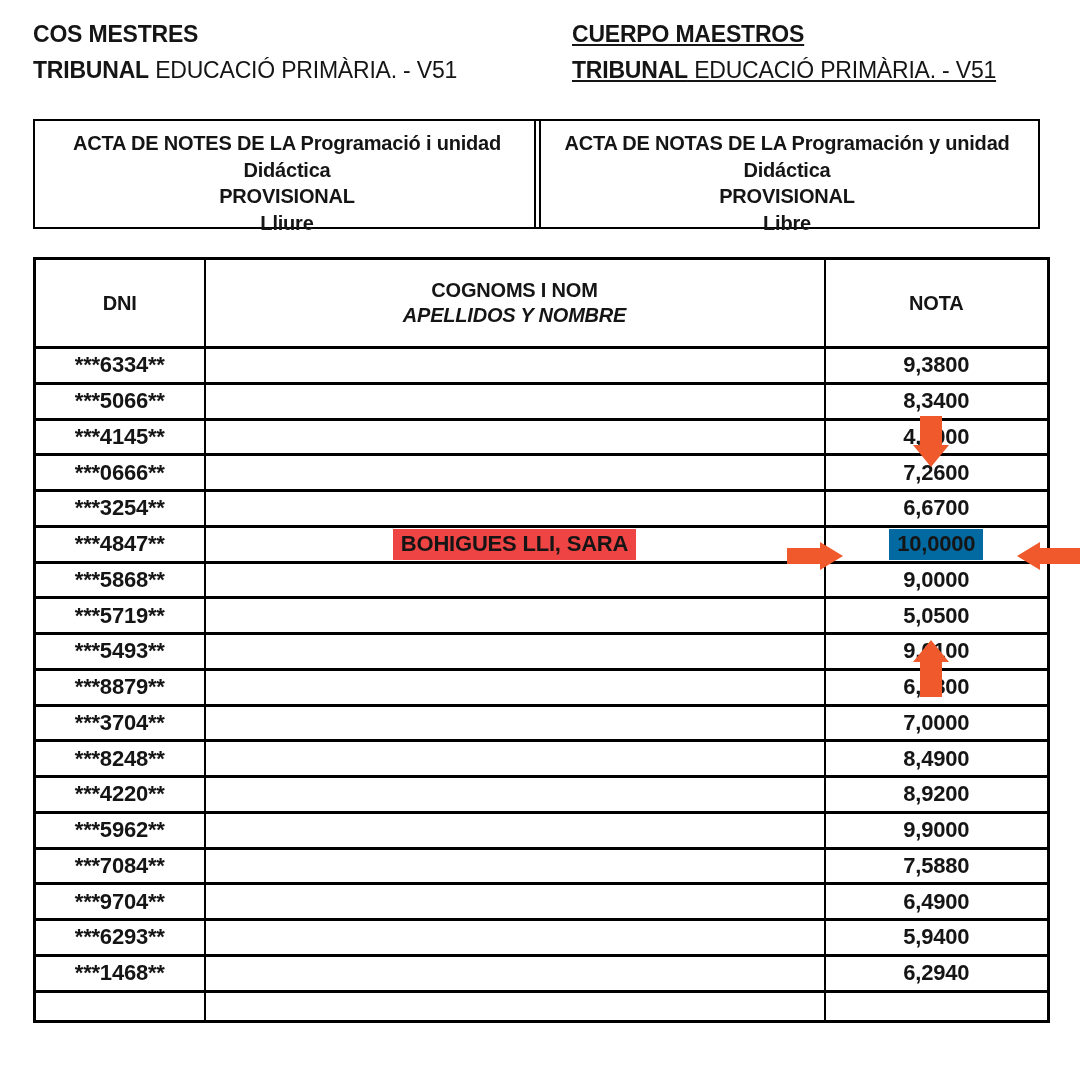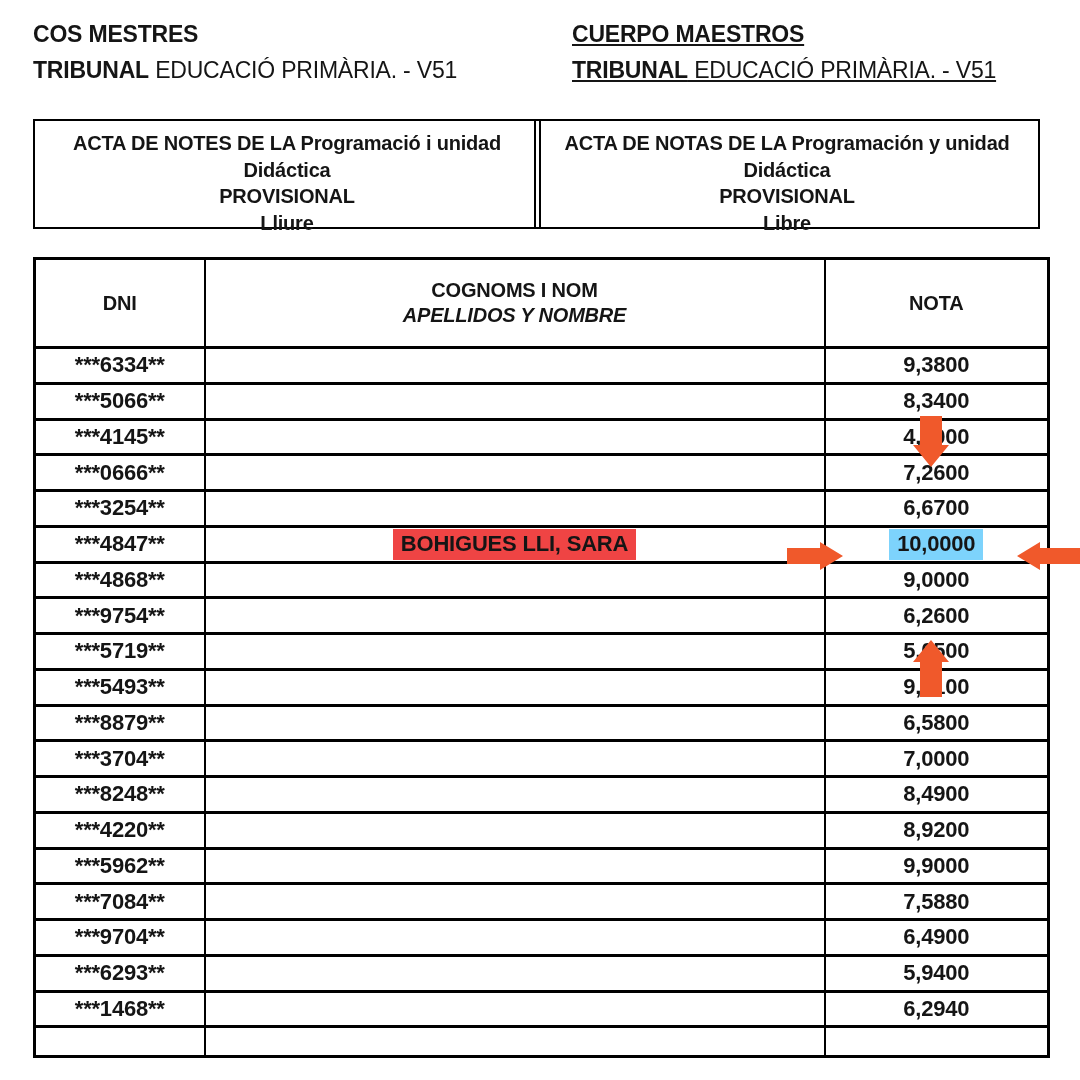--- a/index.html
+++ b/index.html
@@ -114,31 +114,26 @@
         <td>7,2600</td>
       </tr>
       <tr>
         <td>***3254**</td>
         <td></td>
         <td>6,6700</td>
       </tr>
       <tr>
         <td>***4847**</td>
         <td><span class="hl" style="background: #ef4444;">BOHIGUES LLI, SARA</span></td>
-        <td><span class="hl" style="background: #7dd3fc;">10,0000</span></td>
-      </tr>
-      <tr>
-        <td>***4868**</td>
+        <td><span class="hl" style="background: #0369a1;">10,0000</span></td>
+      </tr>
+      <tr>
+        <td>***5868**</td>
         <td></td>
         <td>9,0000</td>
-      </tr>
-      <tr>
-        <td>***9754**</td>
-        <td></td>
-        <td>6,2600</td>
       </tr>
       <tr>
         <td>***5719**</td>
         <td></td>
         <td>5,0500</td>
       </tr>
       <tr>
         <td>***5493**</td>
         <td></td>
         <td>9,0100</td>

